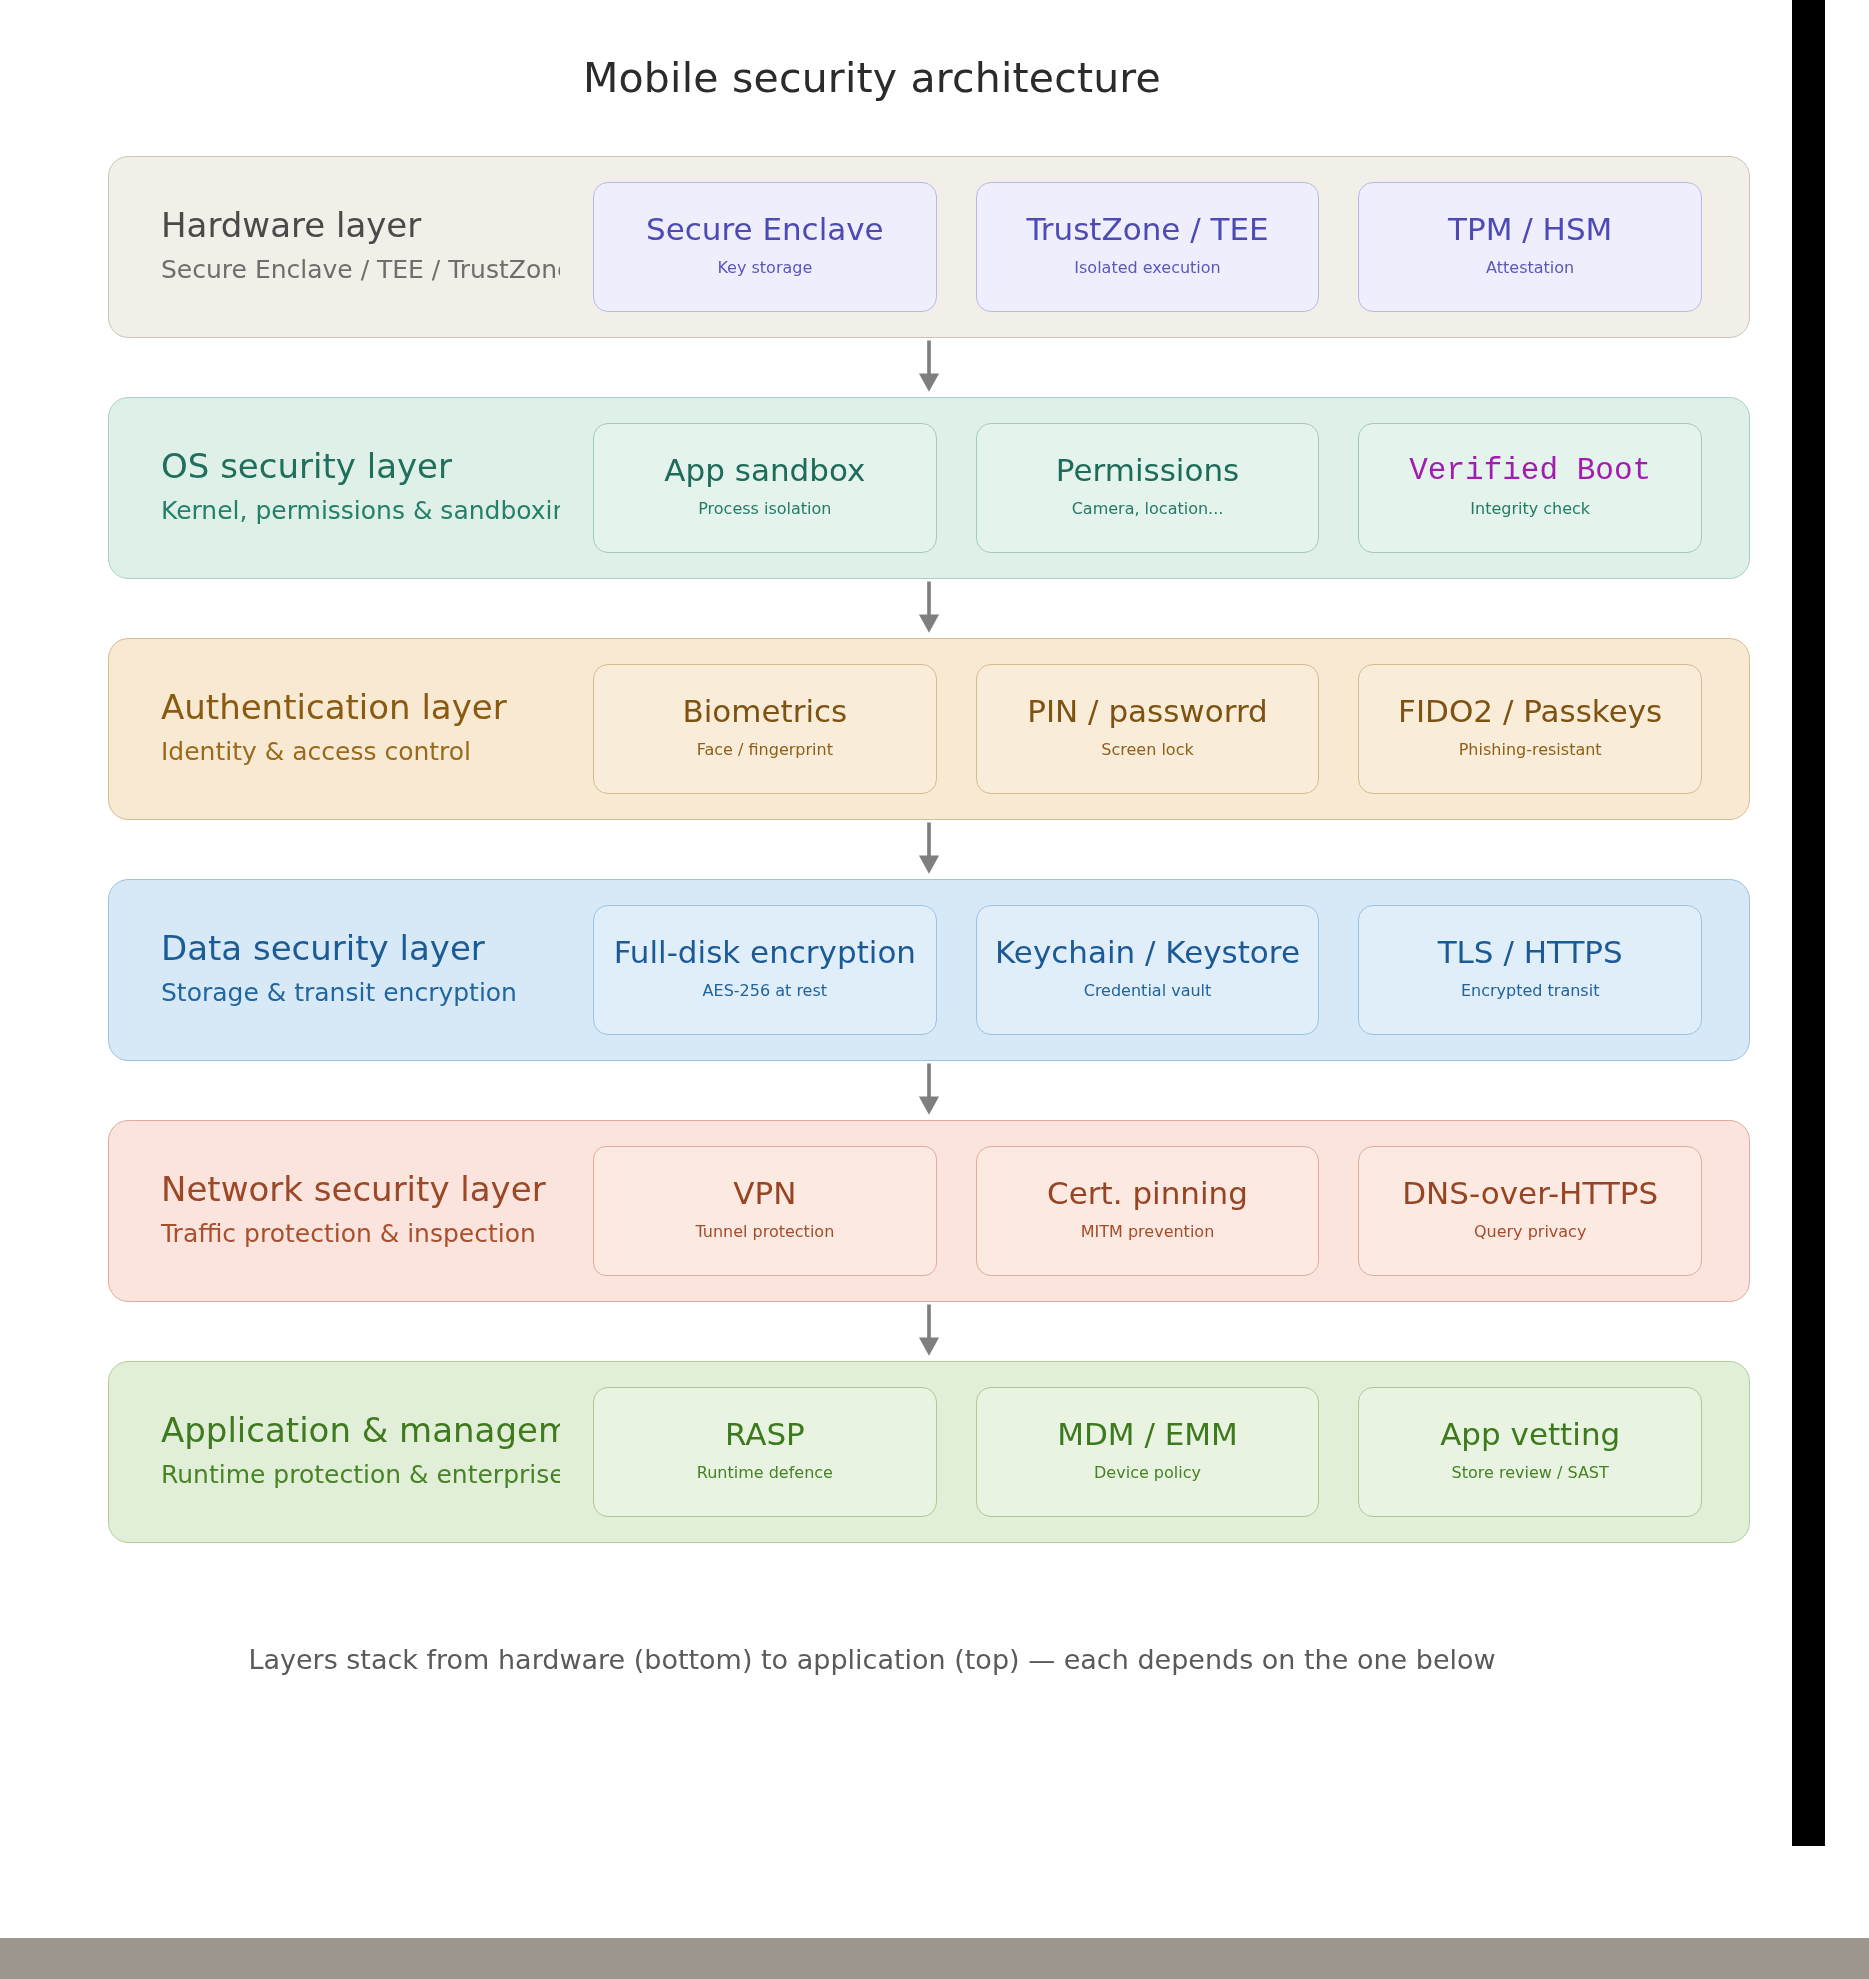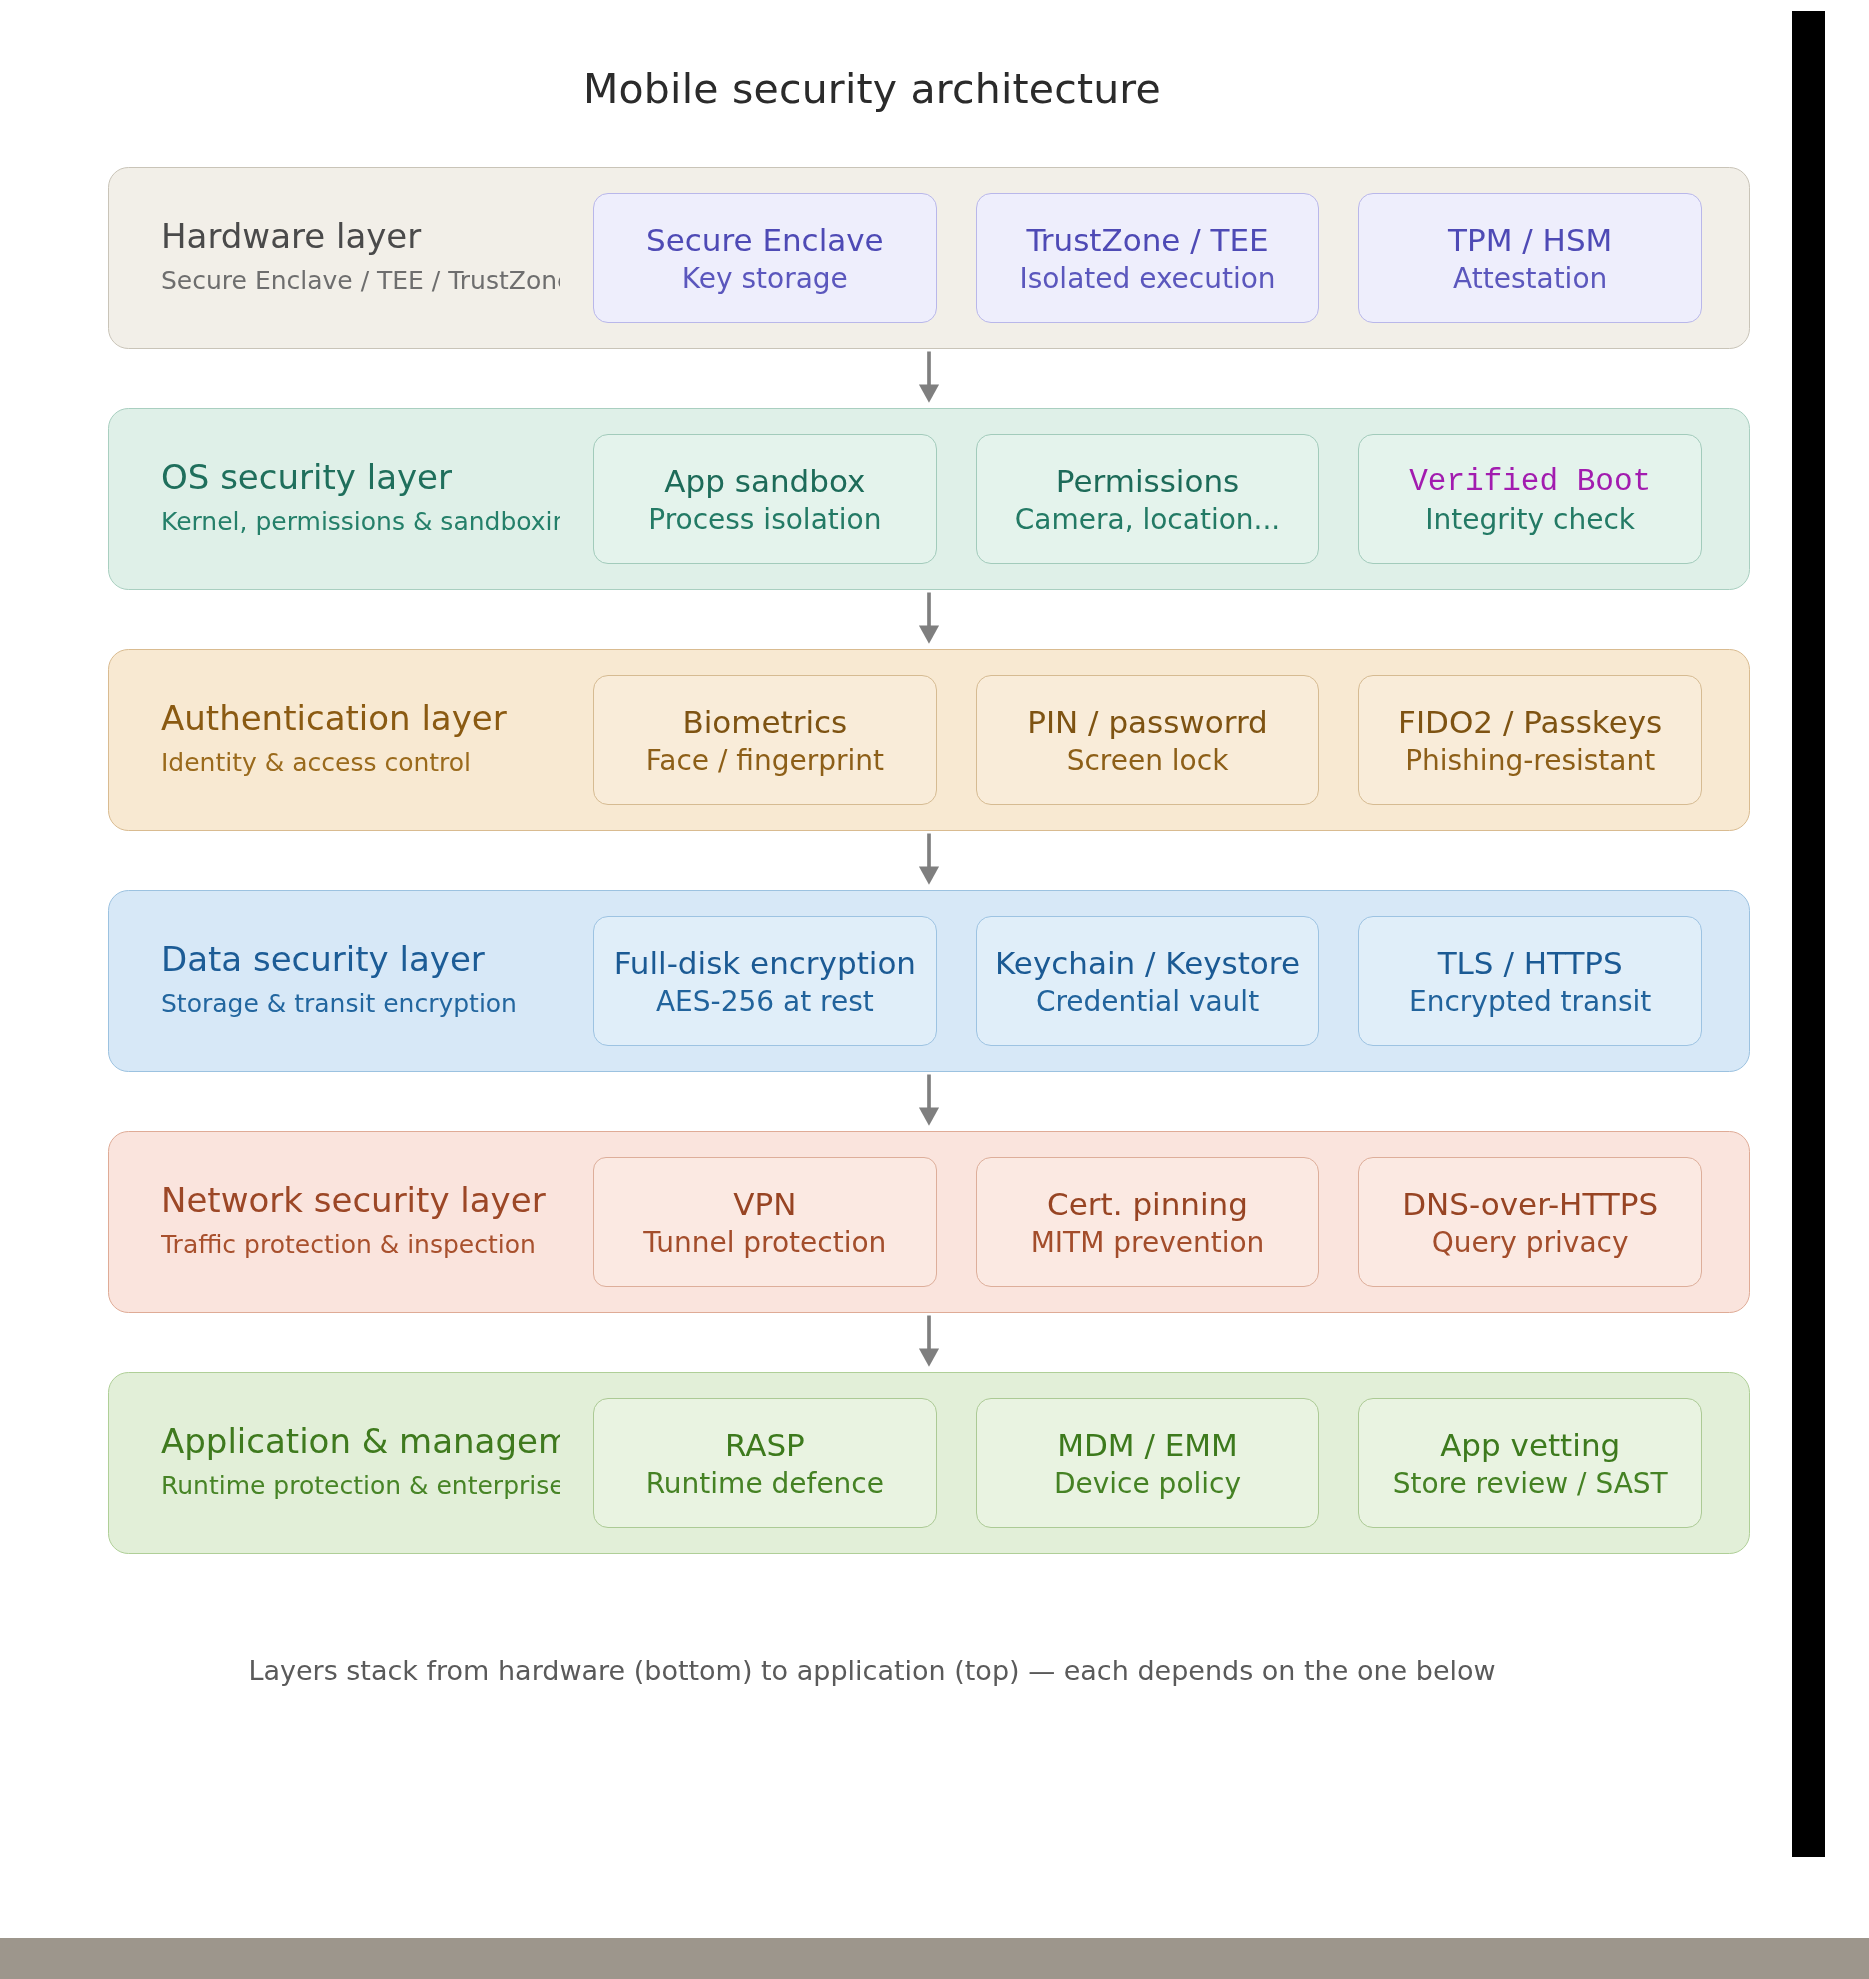--- a/index.html
+++ b/index.html
@@ -12,21 +12,21 @@
     height: 1979px;
     font-family: "DejaVu Sans", sans-serif;
     overflow: hidden;
     position: relative;
   }
 
   
   #canvas {
     position: absolute;
     left: 0;
-    top: 11px;
+    top: 0;
     width: 1831px;
     height: 1876px;
     background: #ffffff;
     overflow: hidden;
   }
   #right-band {
     position: absolute;
     right: 0;
     top: 0;
     width: 39px;
@@ -122,21 +122,21 @@
     justify-content: center;
     text-align: center;
     margin-left: 39px;
   }
   .card-title {
     font-size: 31px;
     line-height: 41px;
     white-space: nowrap;
   }
   .card-sub {
-    font-size: 28px;
+    font-size: 16px;
     line-height: 35px;
     white-space: nowrap;
   }
 
   
   .connector {
     position: relative;
     height: 59px;
   }
   .connector svg {

